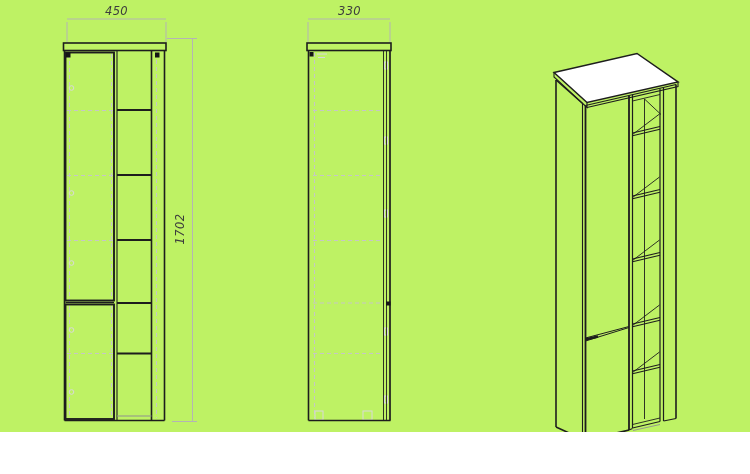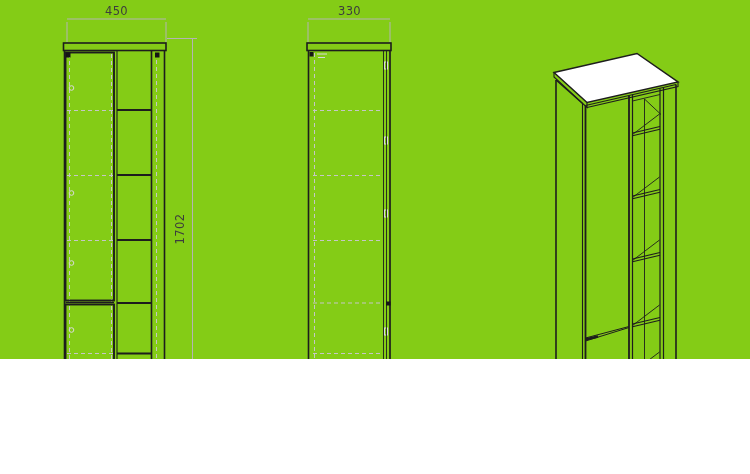--- a/index.html
+++ b/index.html
@@ -1,21 +1,22 @@
 <!DOCTYPE html>
 <html><head>
 <meta charset="utf-8">
 <style>
   html,body { margin:0; padding:0; background:#ffffff; }
   .stage {
     position:relative;
-    width:750px; height:359px;
-    background:#84cc16;
+    width:750px; height:432px;
+    background:#bef264;
     overflow:hidden;
     font-family:"DejaVu Sans", sans-serif;
+    font-style:italic;
   }
   svg { position:absolute; inset:0; display:block; }
   .dim-text {
     font-family:"DejaVu Sans", sans-serif;
     font-size:11.5px;
     letter-spacing:0.4px;
   }
 </style>
 </head>
 <body>

